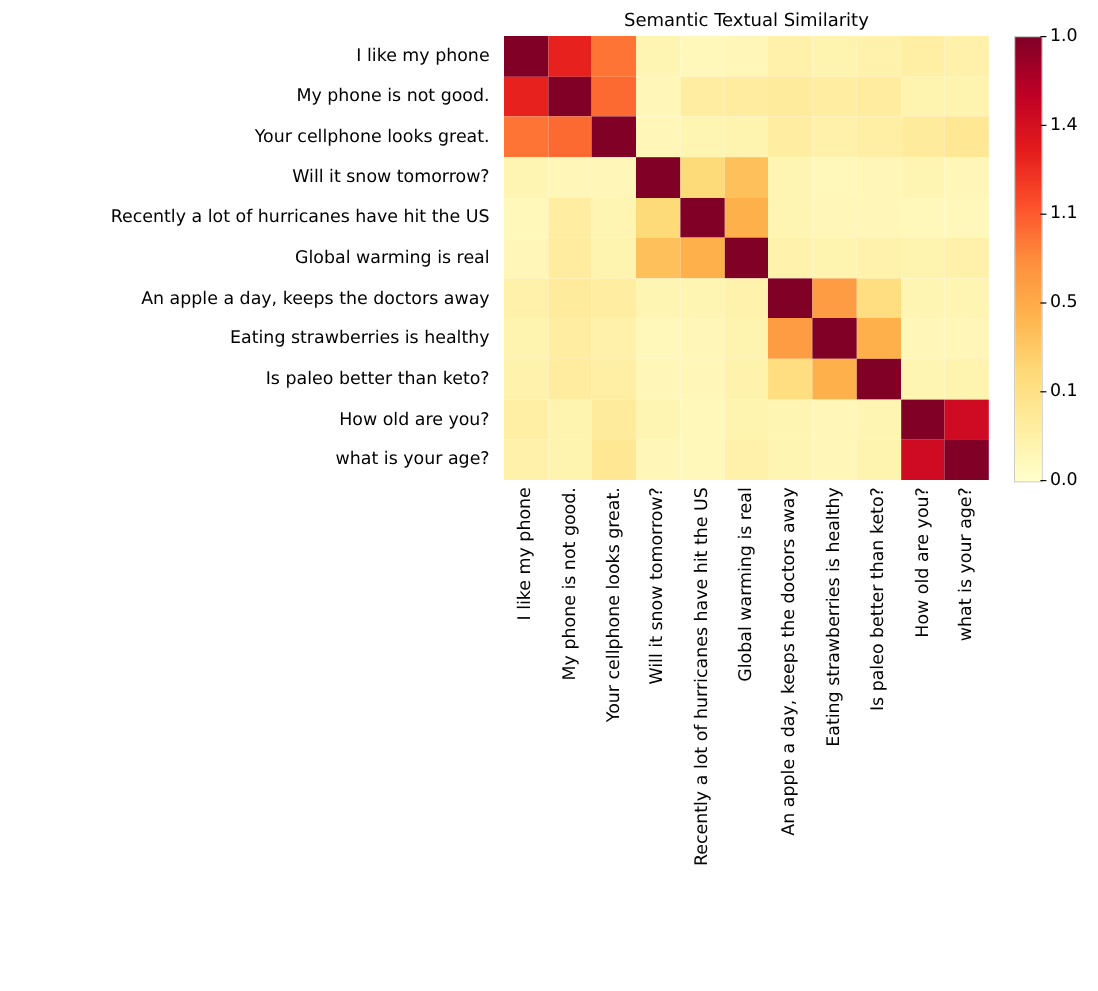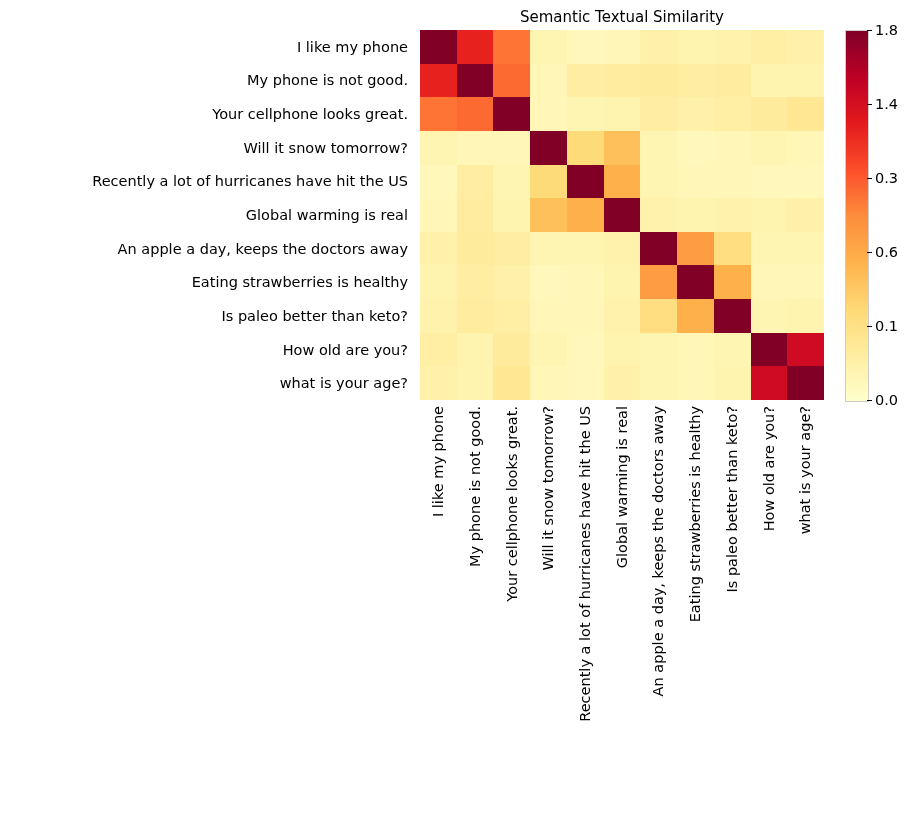--- a/index.html
+++ b/index.html
@@ -348,29 +348,29 @@
       <div class="cb-tick" style="top: 370px;">
         <span class="dash"></span>
         <span>0.0</span>
       </div>
       <div class="cb-tick" style="top: 296px;">
         <span class="dash"></span>
         <span>0.1</span>
       </div>
       <div class="cb-tick" style="top: 222px;">
         <span class="dash"></span>
-        <span>0.6</span>
+        <span>0.5</span>
       </div>
       <div class="cb-tick" style="top: 148px;">
         <span class="dash"></span>
-        <span>0.3</span>
+        <span>1.1</span>
       </div>
       <div class="cb-tick" style="top: 74px;">
         <span class="dash"></span>
         <span>1.4</span>
       </div>
       <div class="cb-tick" style="top: 0px;">
         <span class="dash"></span>
-        <span>1.8</span>
+        <span>1.0</span>
       </div>
     </div>
 
 </div>
 
 </body></html>

